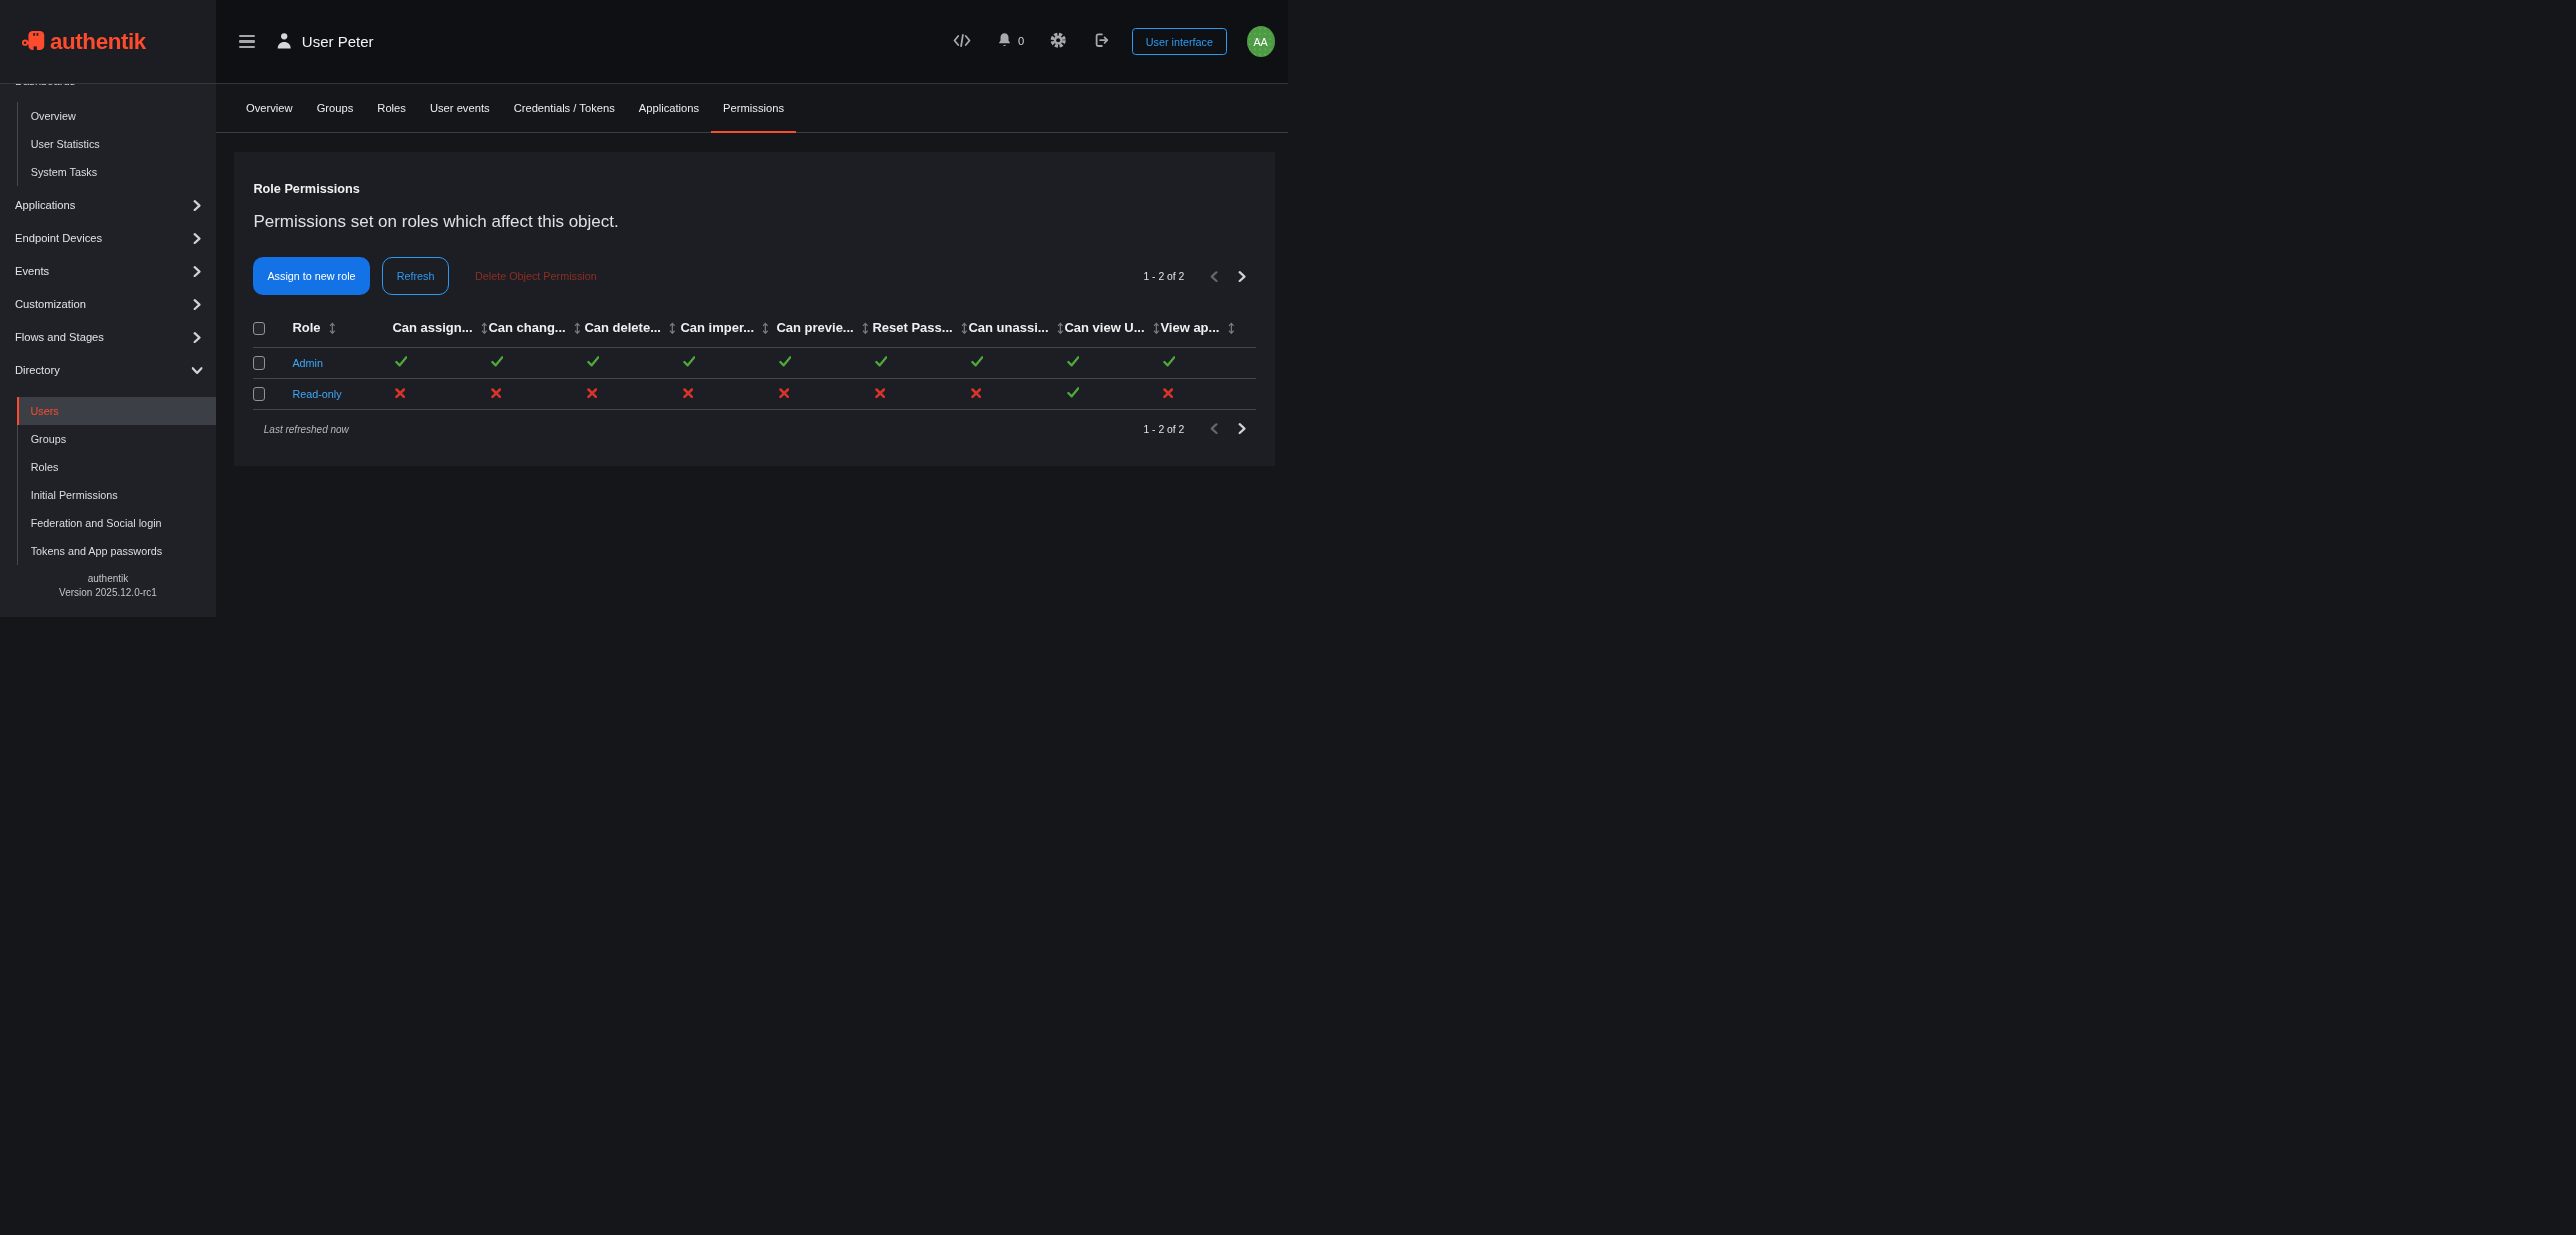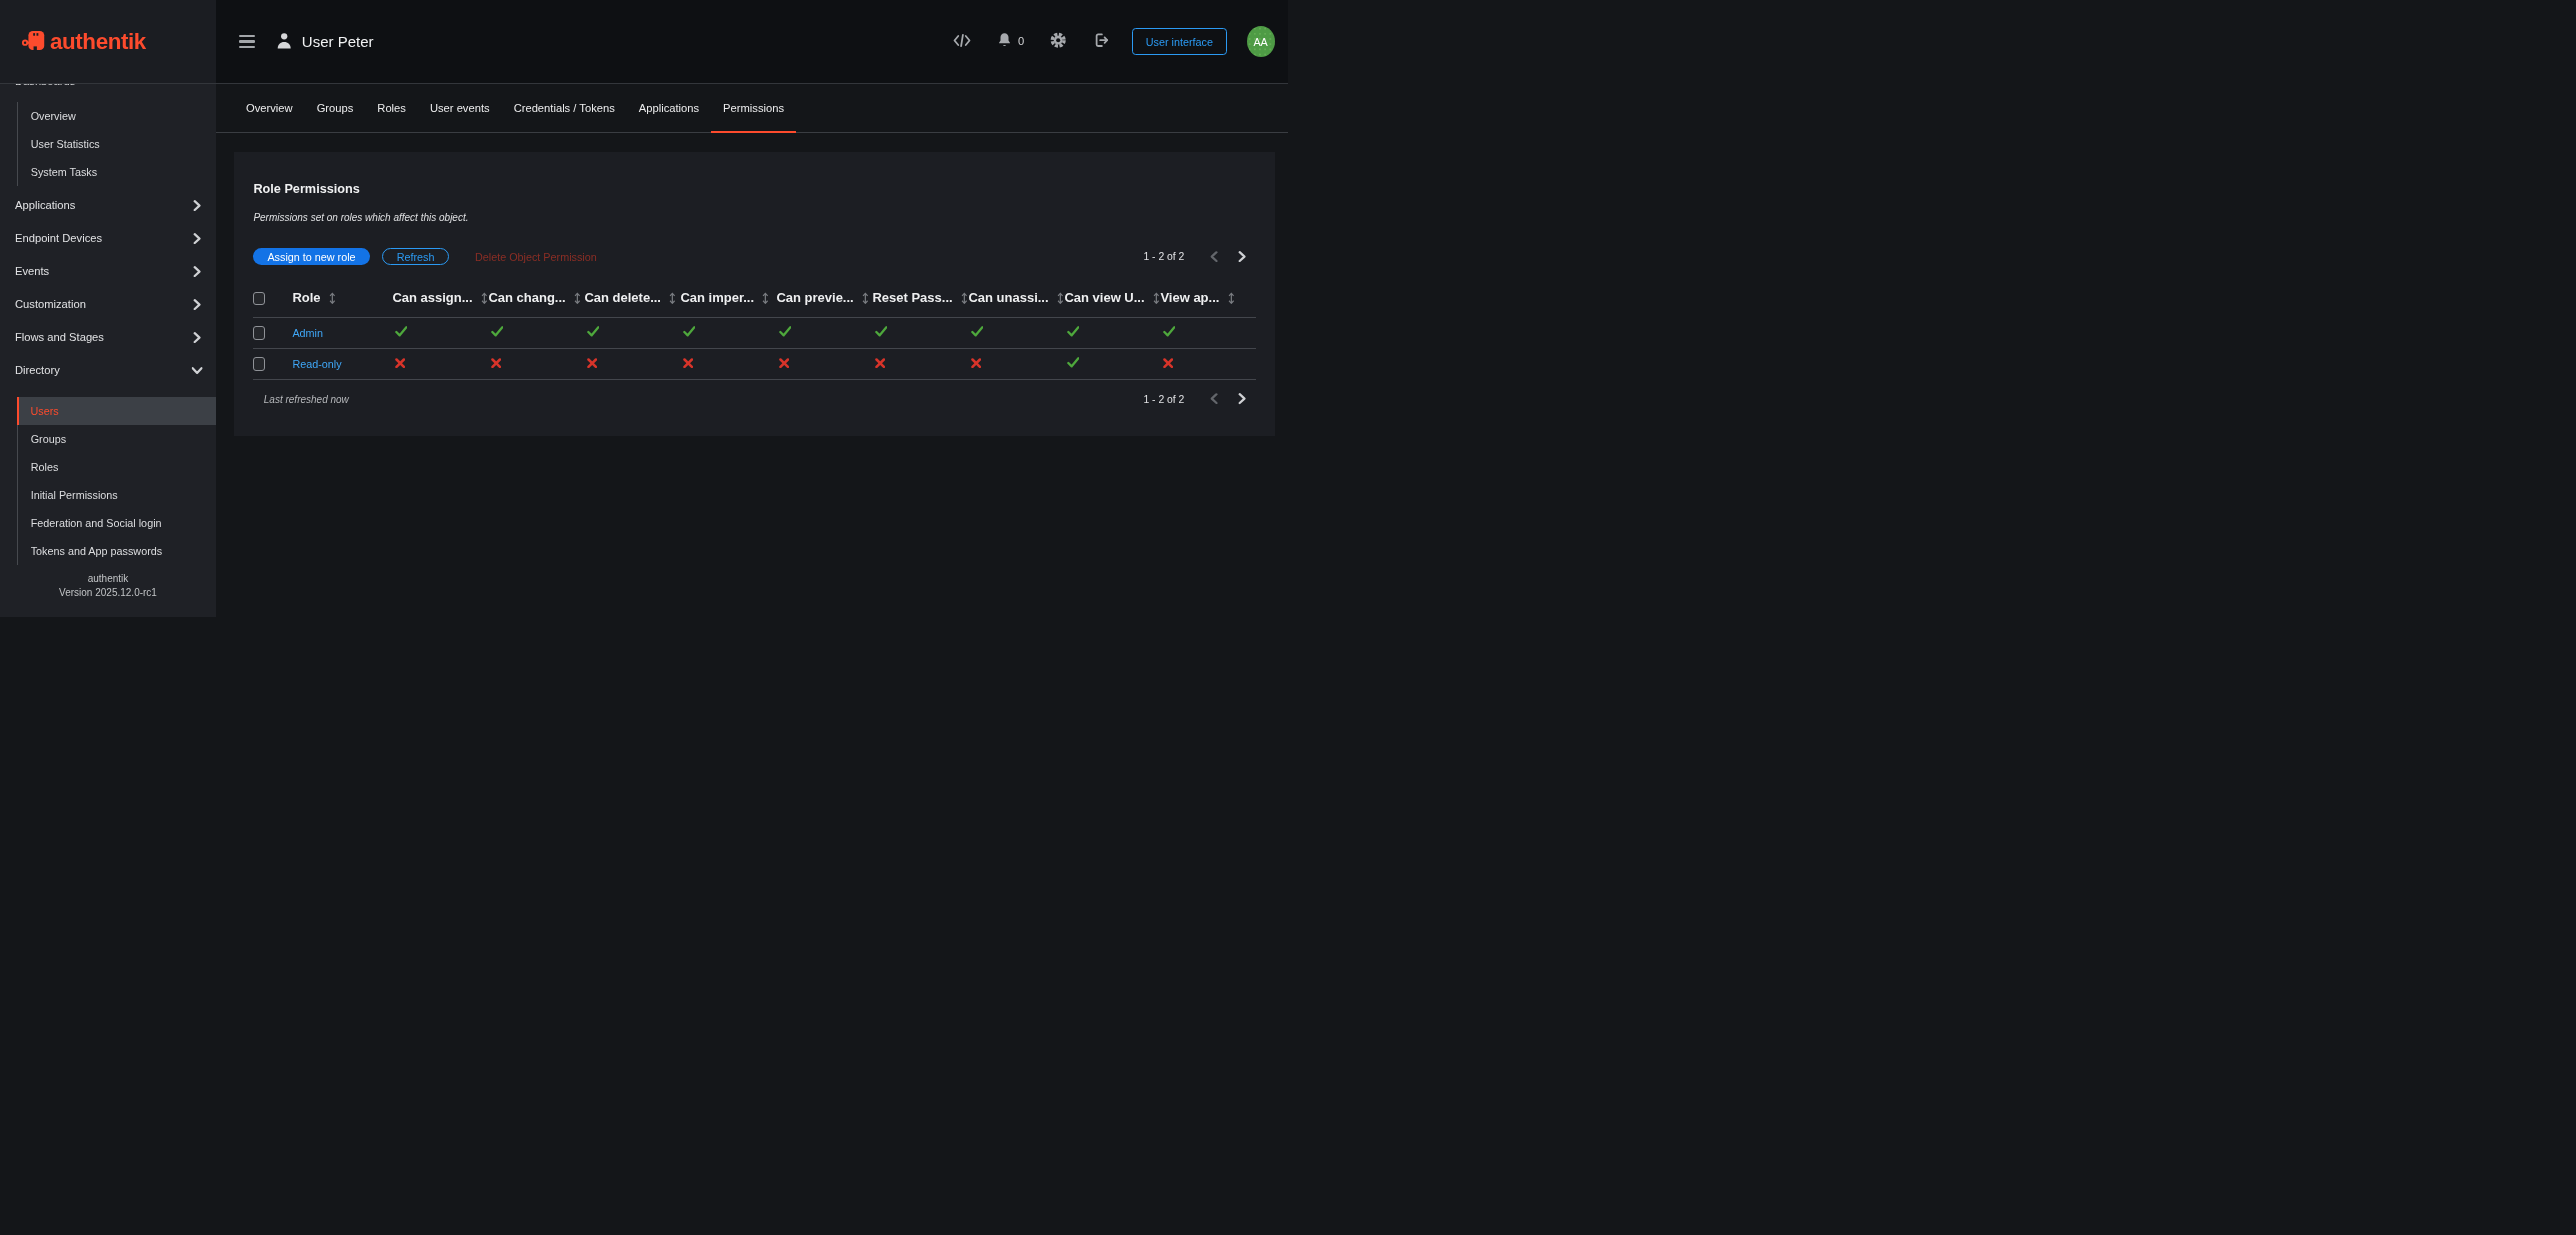--- a/index.html
+++ b/index.html
@@ -50,27 +50,27 @@
   
   .main { flex:1; background:#141619; overflow:hidden; }
   .tabs { display:flex; padding-left:18px; border-bottom:0.7px solid #3a3d42; height:49px; }
   .tab { height:49px; display:flex; align-items:center; padding:0 12px; font-size:11.2px; color:#ededee;
          border-bottom:2.2px solid transparent; margin-bottom:-0.7px; }
   .tab.active { border-bottom-color:#fd4b2d; }
 
   
   .card { background:#1c1e23; margin:18.6px 12.7px 0 18px; padding:19.4px 19.4px 30px 19.4px; }
   .card-title { font-size:12.7px; font-weight:bold; color:#f0f1f2; margin-top:11px; }
-  .card-desc { font-size:10px; color:#dfe0e2; margin-top:16.4px;font-style:italic; }
+  .card-desc { font-size:17px; color:#dfe0e2; margin-top:16.4px; }
 
   .toolbar { display:flex; align-items:center; margin-top:25px; }
   .search { flex:1; background:transparent; border:none; border-bottom:0.7px solid #8a8d90; color:#e6e7e8;
             font-size:10.8px; font-style:italic; padding:6.7px 3px 6.7px 10.4px; margin-right:6px; outline:none; font-family:inherit; }
   .search::placeholder { color:#9fa1a5; font-style:italic; }
-  .btn { font-size:10.8px; height:17px; border-radius:10px; padding:0 14px; flex:none; }
+  .btn { font-size:10.8px; height:38px; border-radius:10px; padding:0 14px; flex:none; }
   .btn-primary { background:#1373e6; color:#fff; margin-right:12px; }
   .btn-outline { border:0.7px solid #2b9af3; color:#2b9af3; margin-right:21px; }
   .btn-danger-disabled { color:#8b2e25; padding:0 4.5px; cursor:not-allowed; }
   .pagination { margin-left:auto; display:flex; align-items:center; color:#e2e3e5; font-size:10.4px; }
   .pagination .pg-label { margin-right:16.4px;text-align:right; }
   .pg-btn { padding:1.5px 9.7px; display:flex; }
   .pg-btn.prev { color:#63666b; }
   .pg-btn.next { color:#cfd1d4; }
   .pg-btn.prev svg { transform:rotate(180deg); }
 

